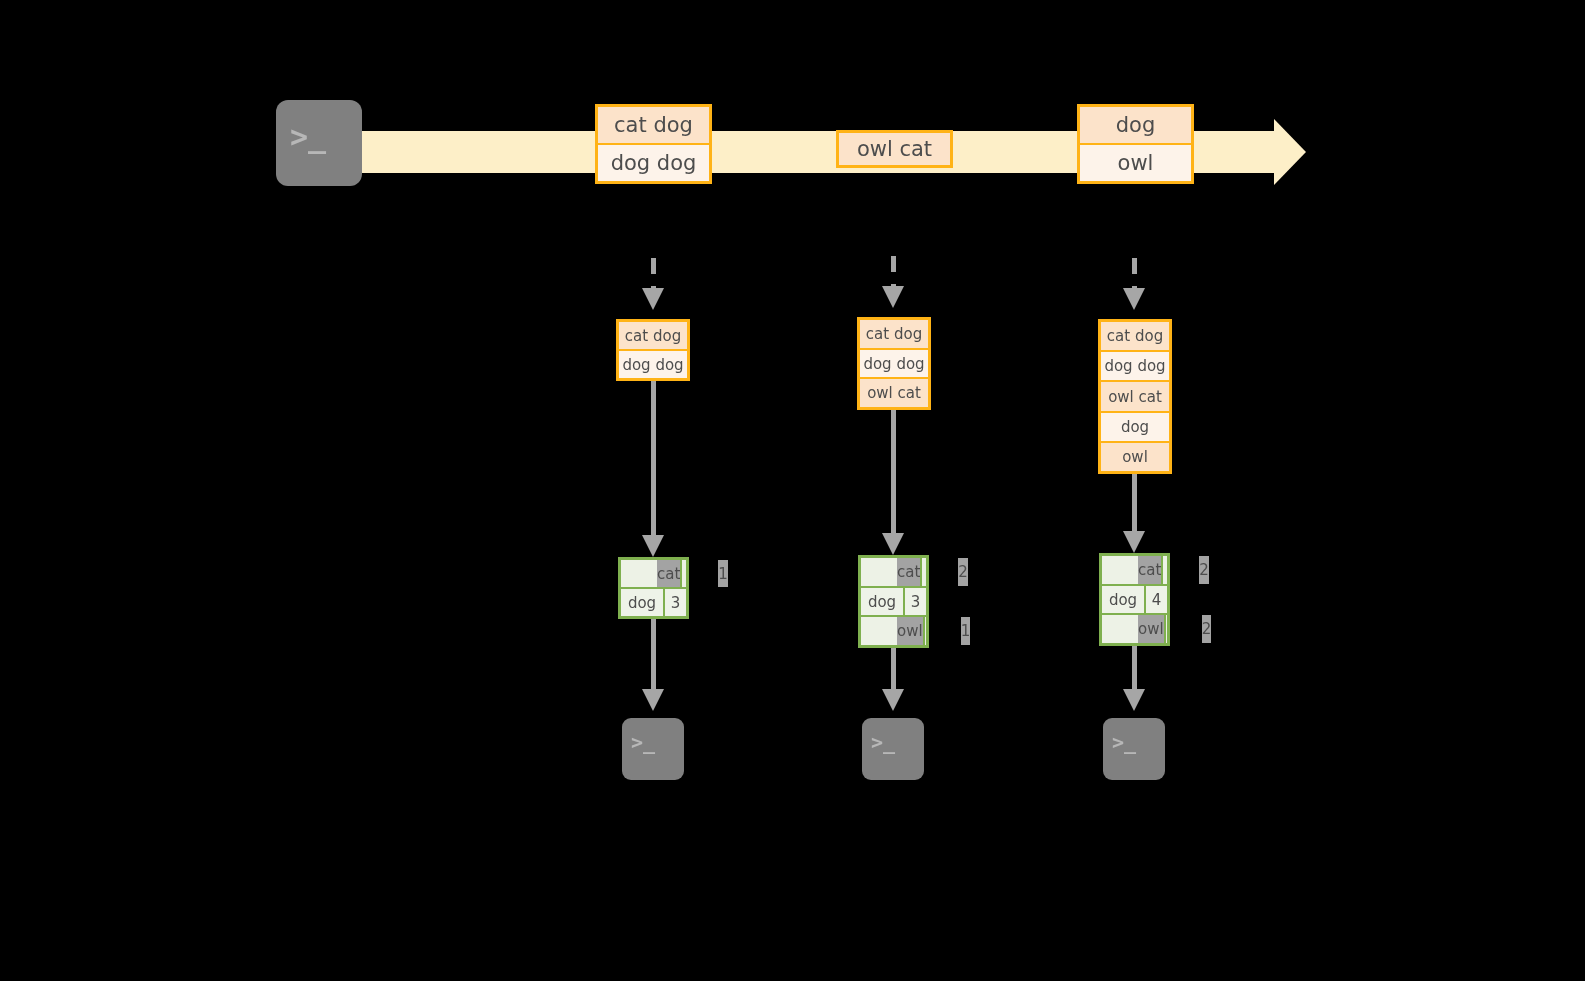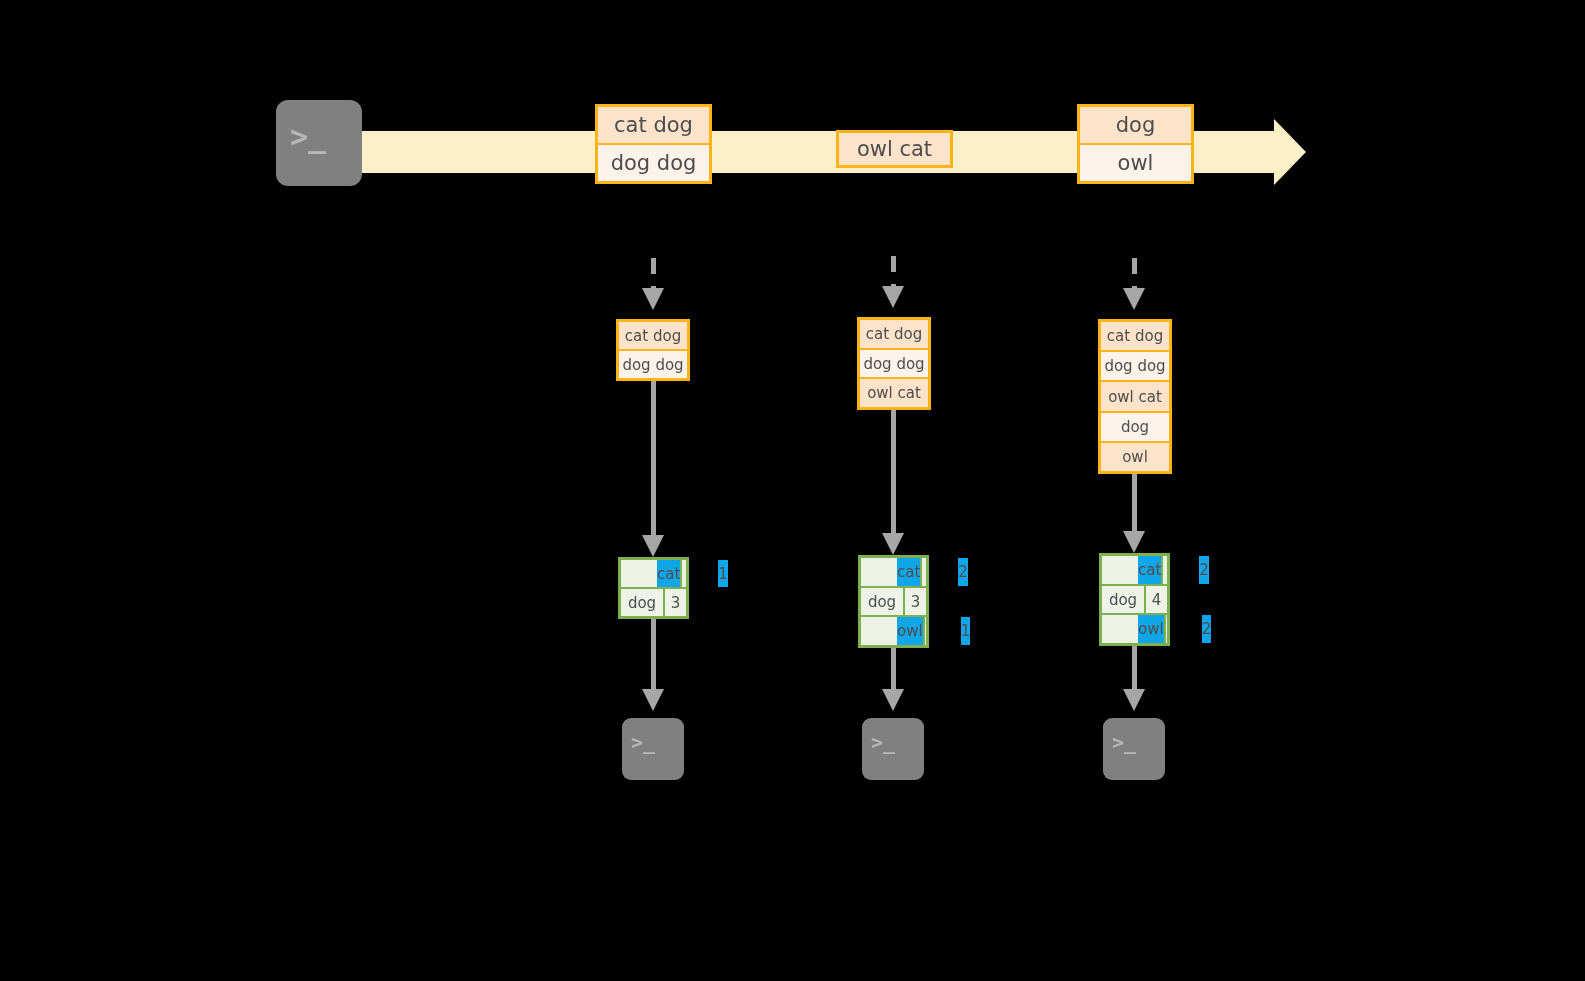--- a/index.html
+++ b/index.html
@@ -98,21 +98,21 @@
   .gtab .grow:last-child { border-bottom: none; }
   .gtab .gcell {
     box-sizing: border-box;
     display: flex;
     align-items: center;
     justify-content: center;
     color: #4d4d4d;
     background: #EEF3E8;
     white-space: nowrap;
   }
-  .gtab .grow.dark .gcell { background: #0ea5e9; margin-left: 36px; }
+  .gtab .grow.dark .gcell { background: #a3a3a3; margin-left: 36px; }
   .gtab .gcell.key { border-right: 2px solid #7FB04F; }
 
   
   .vline {
     position: absolute;
     background: #A6A6A6;
     width: 5px;
   }
   .vdash {
     position: absolute;

